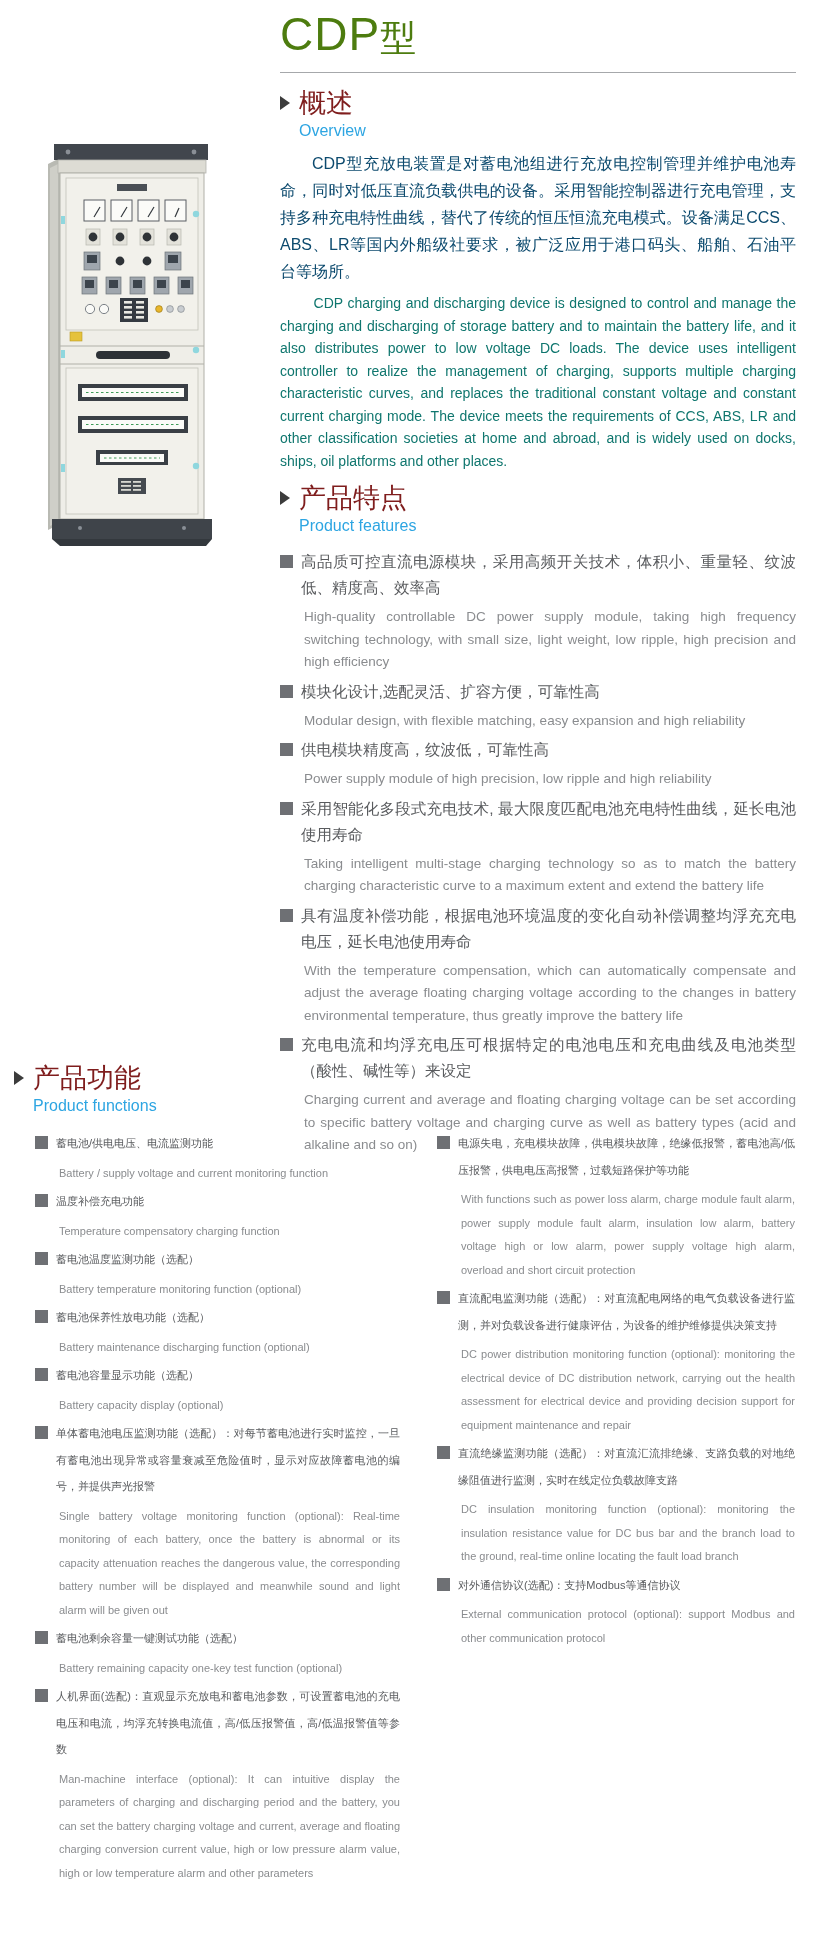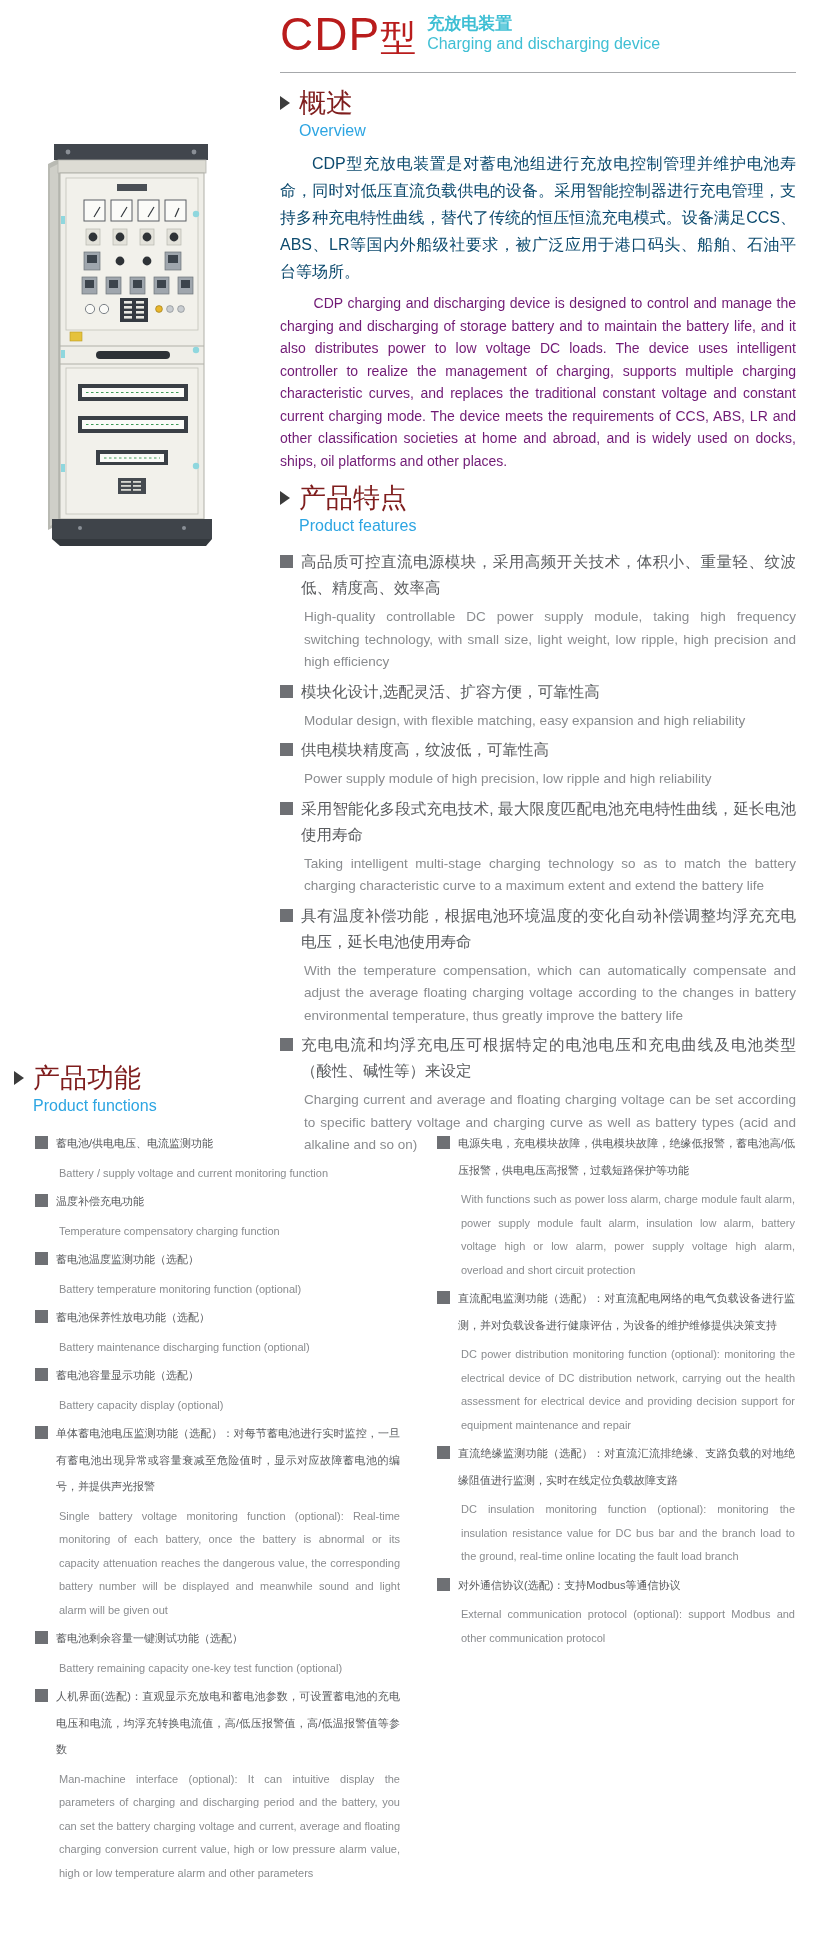--- a/index.html
+++ b/index.html
@@ -8,21 +8,21 @@
     position:relative; width:830px; height:1937px; margin:0 auto;
     background:#ffffff; overflow:hidden;
     font-family:"Liberation Sans", sans-serif;
   }
 
   
   .top { position:relative; height:1048px; }
   .right-col { position:absolute; left:280px; top:0; width:516px; }
 
   .model-row { display:flex; align-items:flex-start; padding-top:10px; }
-  .model-name { color:#b91c1c; font-size:46px; line-height:48px; letter-spacing:1px; font-weight:400; }
+  .model-name { color:#4d7c0f; font-size:46px; line-height:48px; letter-spacing:1px; font-weight:400; }
   .model-suffix { font-size:36px; }
   .model-sub { margin-left:10px; padding-top:4px; }
   .model-sub .cnm { color:#3fbfd4; font-size:17px; font-weight:bold; line-height:20px; }
   .model-sub .enm { color:#3fbfd4; font-size:16px; line-height:20px; }
 
   .brand-rule { border:0; border-top:1px solid #a6a8ab; margin-top:10px; }
 
   .sec-head { display:flex; align-items:center; }
   .arrow {
     width:0; height:0; flex:0 0 auto;
@@ -33,21 +33,21 @@
   }
   .sec-title { color:#7f1d1d; font-size:27px; line-height:32px; font-weight:400; }
   .sec-sub { color:#2da5e2; font-size:16px; line-height:20px; margin-left:19px; margin-top:2px; }
 
   .overview-head { margin-top:14px; }
   .cn-para {
     margin-top:9px; color:#0c4a6e; font-size:16px; line-height:27px;
     text-align:justify; text-indent:2em;
   }
   .en-para {
-    margin-top:7px; color:#701a75; font-size:14px; line-height:22.5px;
+    margin-top:7px; color:#0f766e; font-size:14px; line-height:22.5px;
     text-align:justify; text-indent:2.4em;
   }
 
   .features-head { margin-top:10px; }
   .feat-list { margin-top:13px; }
   .item { position:relative; padding-left:21px; margin-bottom:5px; }
   .sq { position:absolute; left:0; top:6px; width:13px; height:13px; background:#6e7074; }
   .item .cn { color:#595b5e; font-size:15.5px; line-height:26px; text-align:justify; }
   .item .en { color:#8a8c8f; font-size:13.5px; line-height:22.5px; text-align:justify; padding-left:3px; margin-top:5px; }
 
@@ -205,24 +205,20 @@
         <polygon points="12,411 20,418 166,418 172,411" fill="#33383d"></polygon>
         <circle cx="40" cy="400" r="2" fill="#8a8f96"></circle>
         <circle cx="144" cy="400" r="2" fill="#8a8f96"></circle>
       </svg>
     </div>
 
     <div class="right-col">
 
       <div class="model-row">
         <div class="model-name"><span>CDP</span><span class="model-suffix">型</span></div>
-        <div class="model-sub">
-          <div class="cnm">充放电装置</div>
-          <div class="enm">Charging and discharging device</div>
-        </div>
       </div>
 
       <hr class="brand-rule">
 
       <div class="sec-head overview-head">
         <span class="arrow"></span>
         <span class="sec-title">概述</span>
       </div>
       <div class="sec-sub">Overview</div>
 

